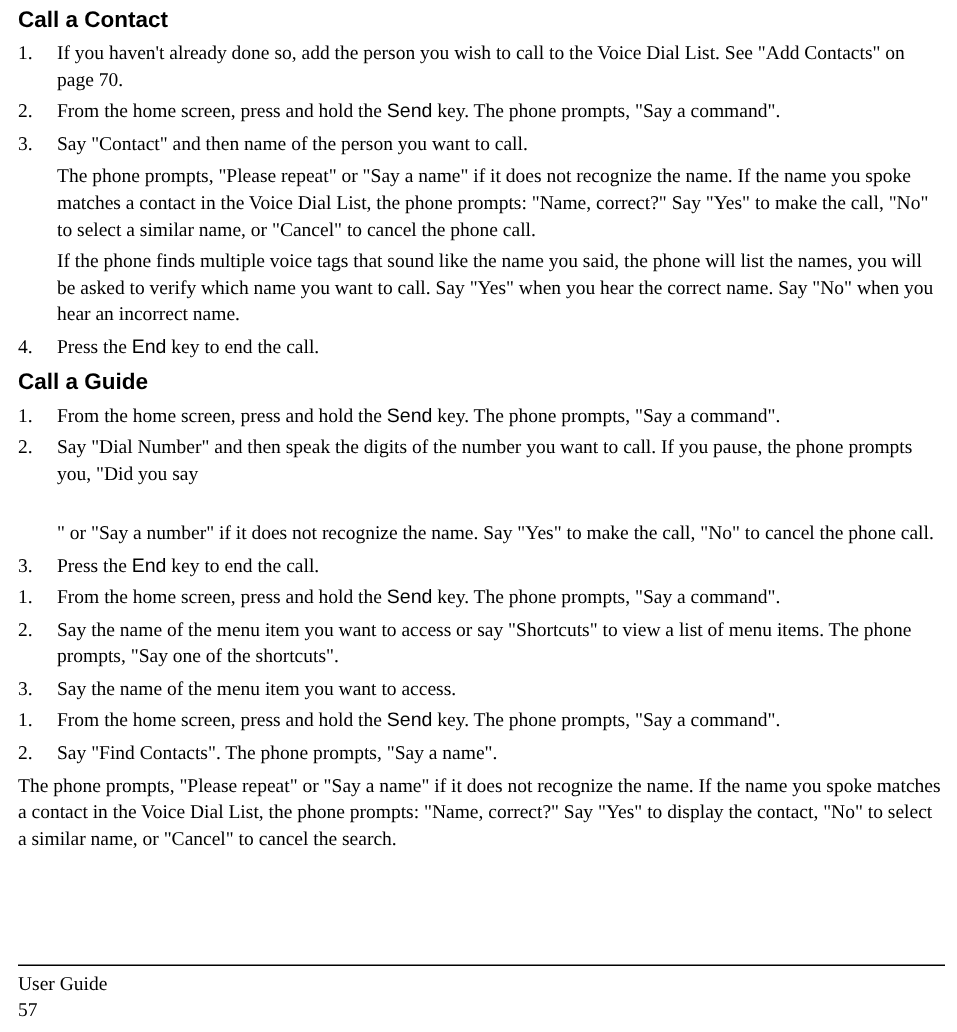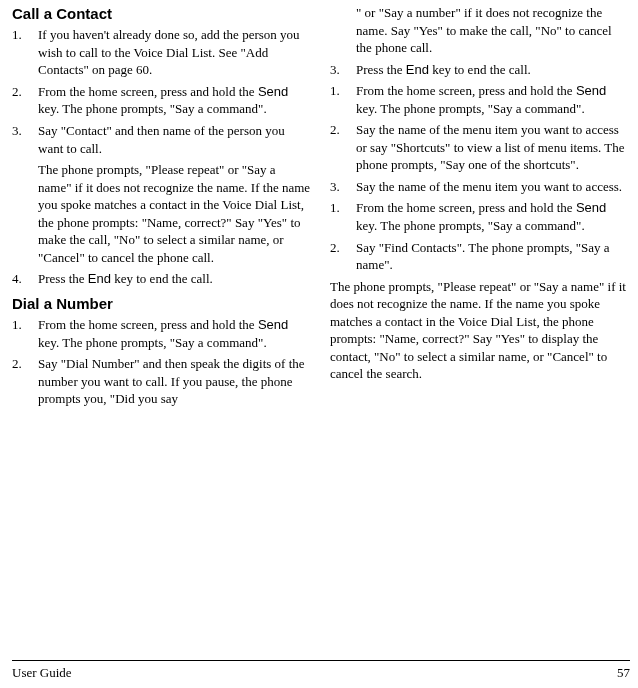--- a/index.html
+++ b/index.html
@@ -1,18 +1,19 @@
 <!DOCTYPE html>
 <html><head>
   <meta charset="utf-8">
   <style>
     * {
       margin: 0;
       padding: 0;
       box-sizing: border-box;
+      flex-direction: column;
     }
     body {
       width: 638px;
       height: 688px;
       font-family: Georgia, 'Times New Roman', serif;
       font-size: 13px;
       line-height: 1.35;
       color: #000;
       background: #fff;
       padding: 4px 8px 4px 12px;
@@ -79,35 +80,36 @@
     }
   </style>
 </head>
 <body>
 
 <div class="columns">
   <div class="column">
     <h2>Call a Contact</h2>
     <ol style="counter-reset: step 0;">
         <li>
-          <div class="step-body">If you haven't already done so, add the person you wish to call to the Voice Dial List. See "Add Contacts" on page 60.</div>
+          <div class="step-body">If you haven't already done so, add the person you wish to call to the Voice Dial List. See "Add Contacts" on page 70.</div>
         </li>
         <li>
           <div class="step-body">From the home screen, press and hold the <span class="bold">Send</span> key. The phone prompts, "Say a command".</div>
         </li>
         <li>
           <div class="step-body">Say "Contact" and then name of the person you want to call.</div>
           <div class="step-body">The phone prompts, "Please repeat" or "Say a name" if it does not recognize the name. If the name you spoke matches a contact in the Voice Dial List, the phone prompts: "Name, correct?" Say "Yes" to make the call, "No" to select a similar name, or "Cancel" to cancel the phone call.</div>
+          <div class="step-body">If the phone finds multiple voice tags that sound like the name you said, the phone will list the names, you will be asked to verify which name you want to call. Say "Yes" when you hear the correct name. Say "No" when you hear an incorrect name.</div>
         </li>
         <li>
           <div class="step-body">Press the <span class="bold">End</span> key to end the call.</div>
         </li>
       </ol>
 
-    <h2>Dial a Number</h2>
+    <h2>Call a Guide</h2>
     <ol style="counter-reset: step 0;">
         <li>
           <div class="step-body">From the home screen, press and hold the <span class="bold">Send</span> key. The phone prompts, "Say a command".</div>
         </li>
         <li>
           <div class="step-body">Say "Dial Number" and then speak the digits of the number you want to call. If you pause, the phone prompts you, "Did you say</div>
         </li>
       </ol>
   </div>
 

